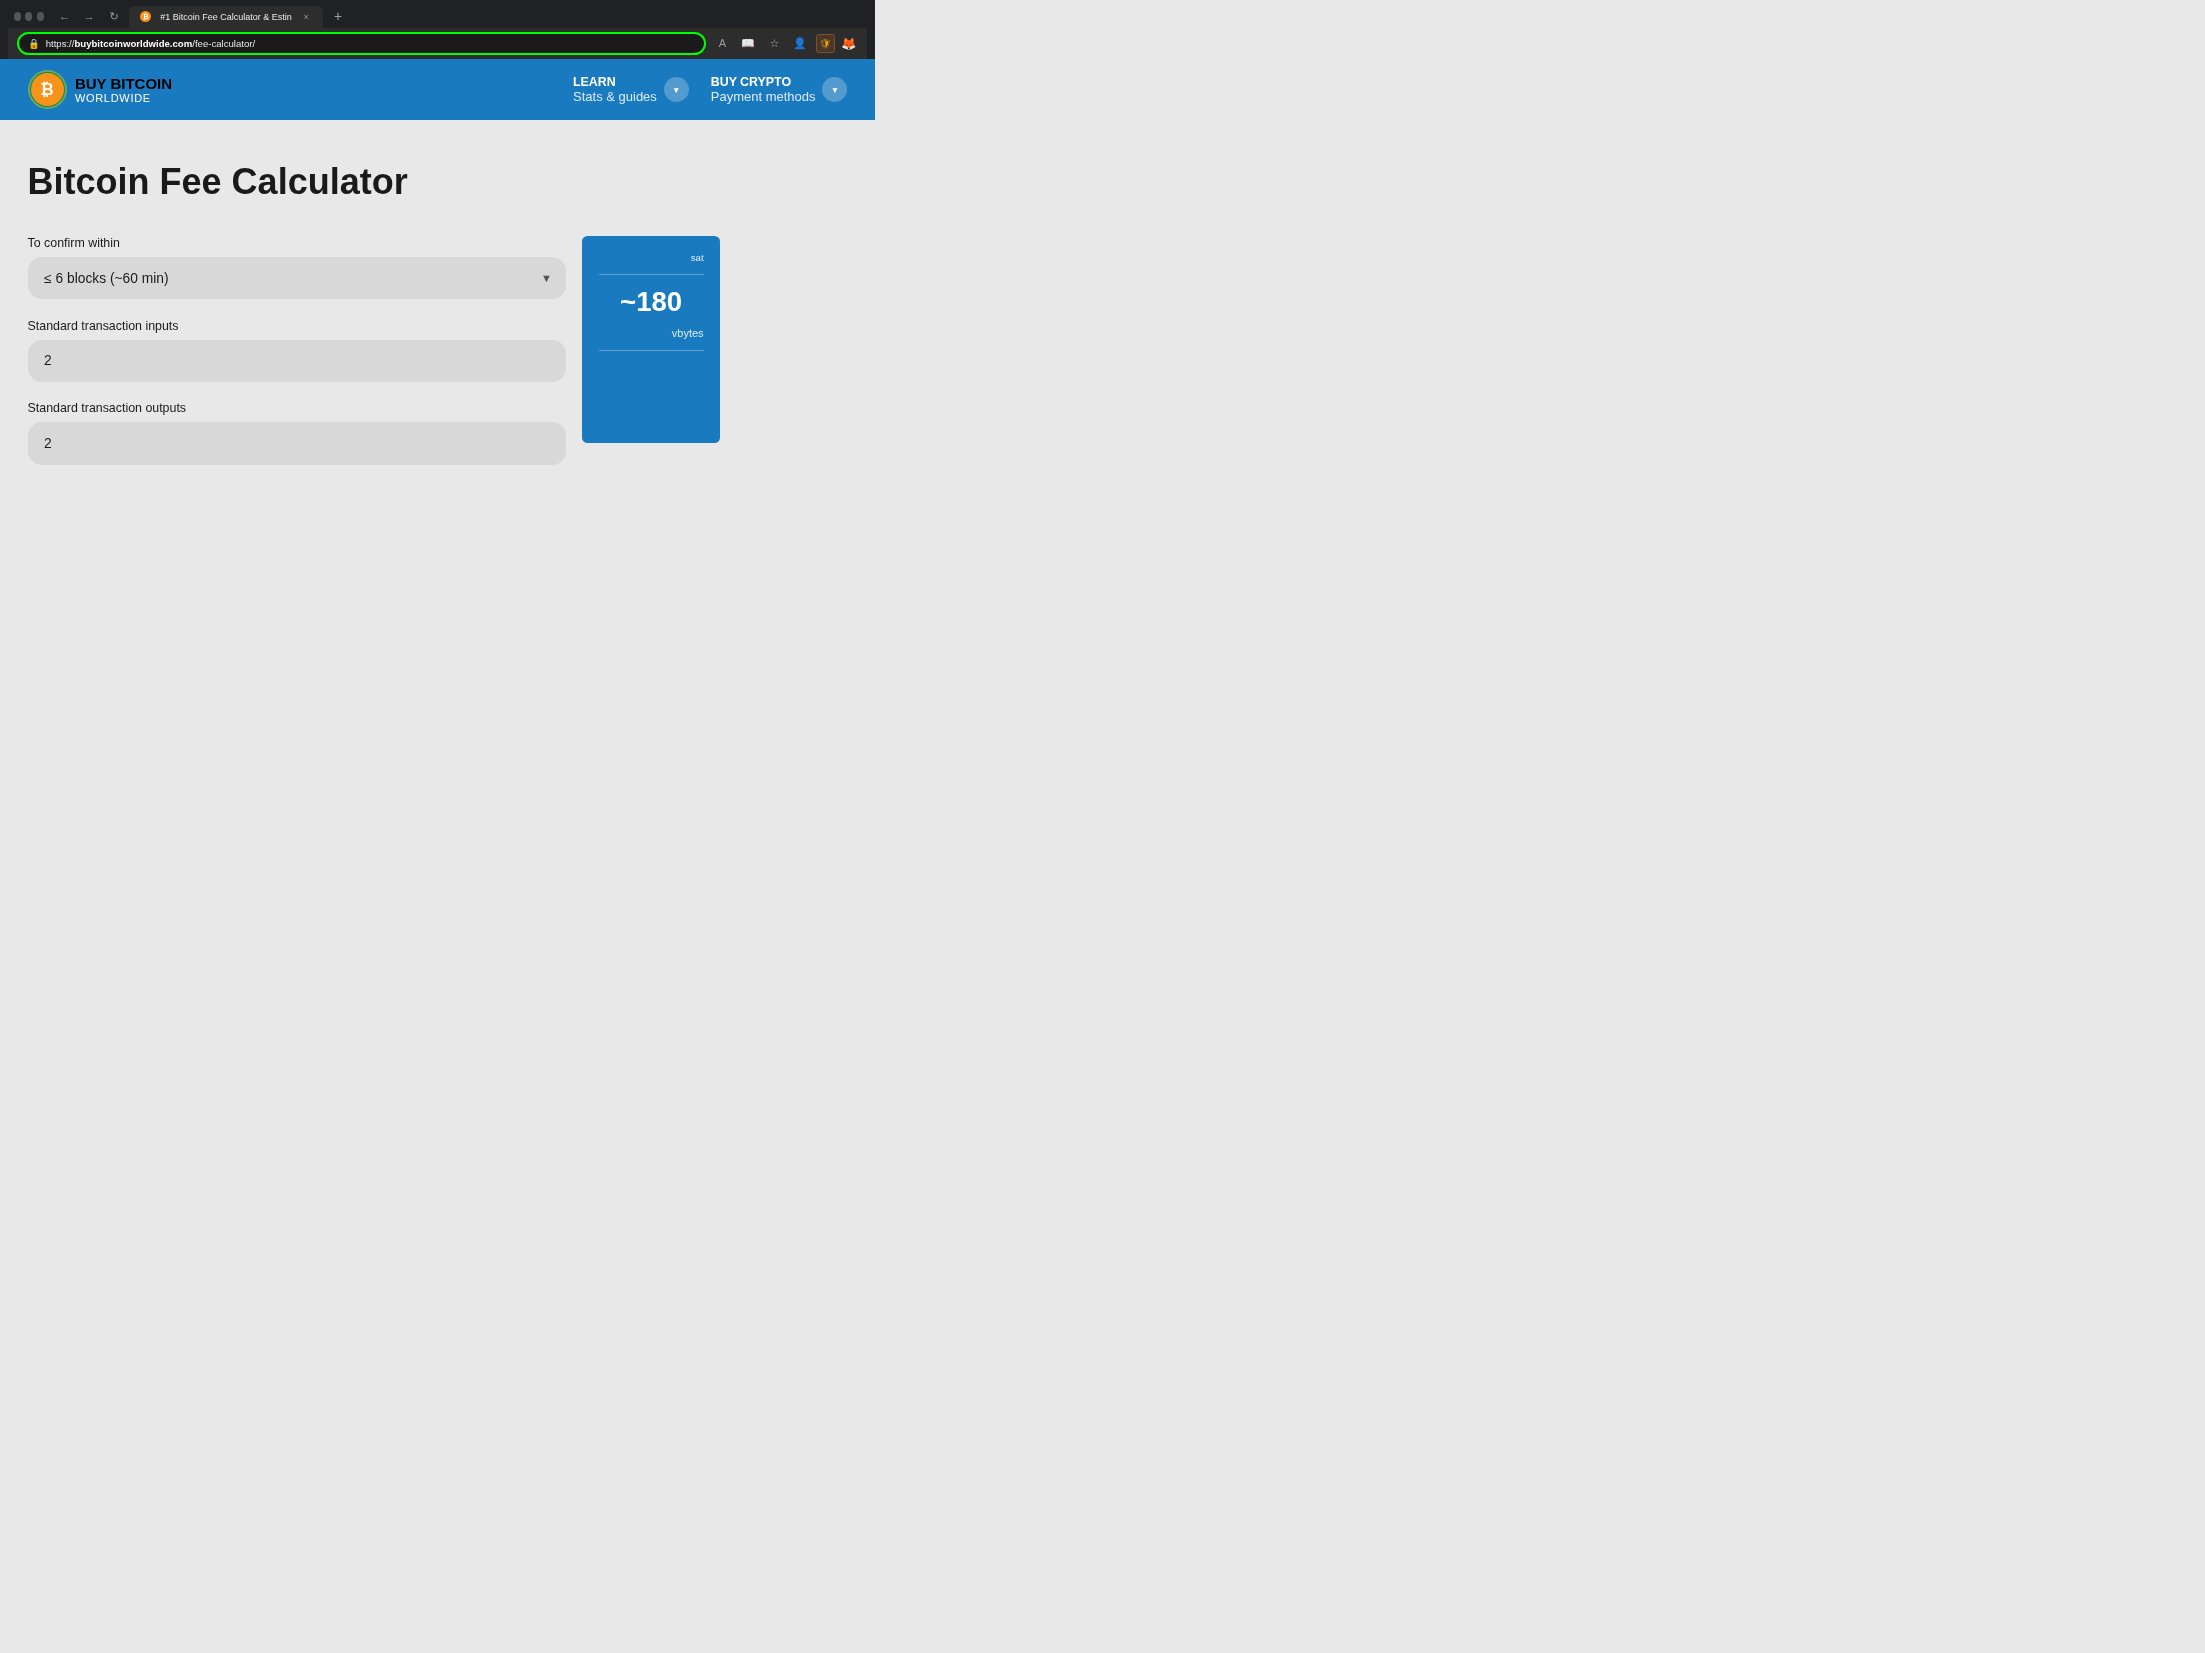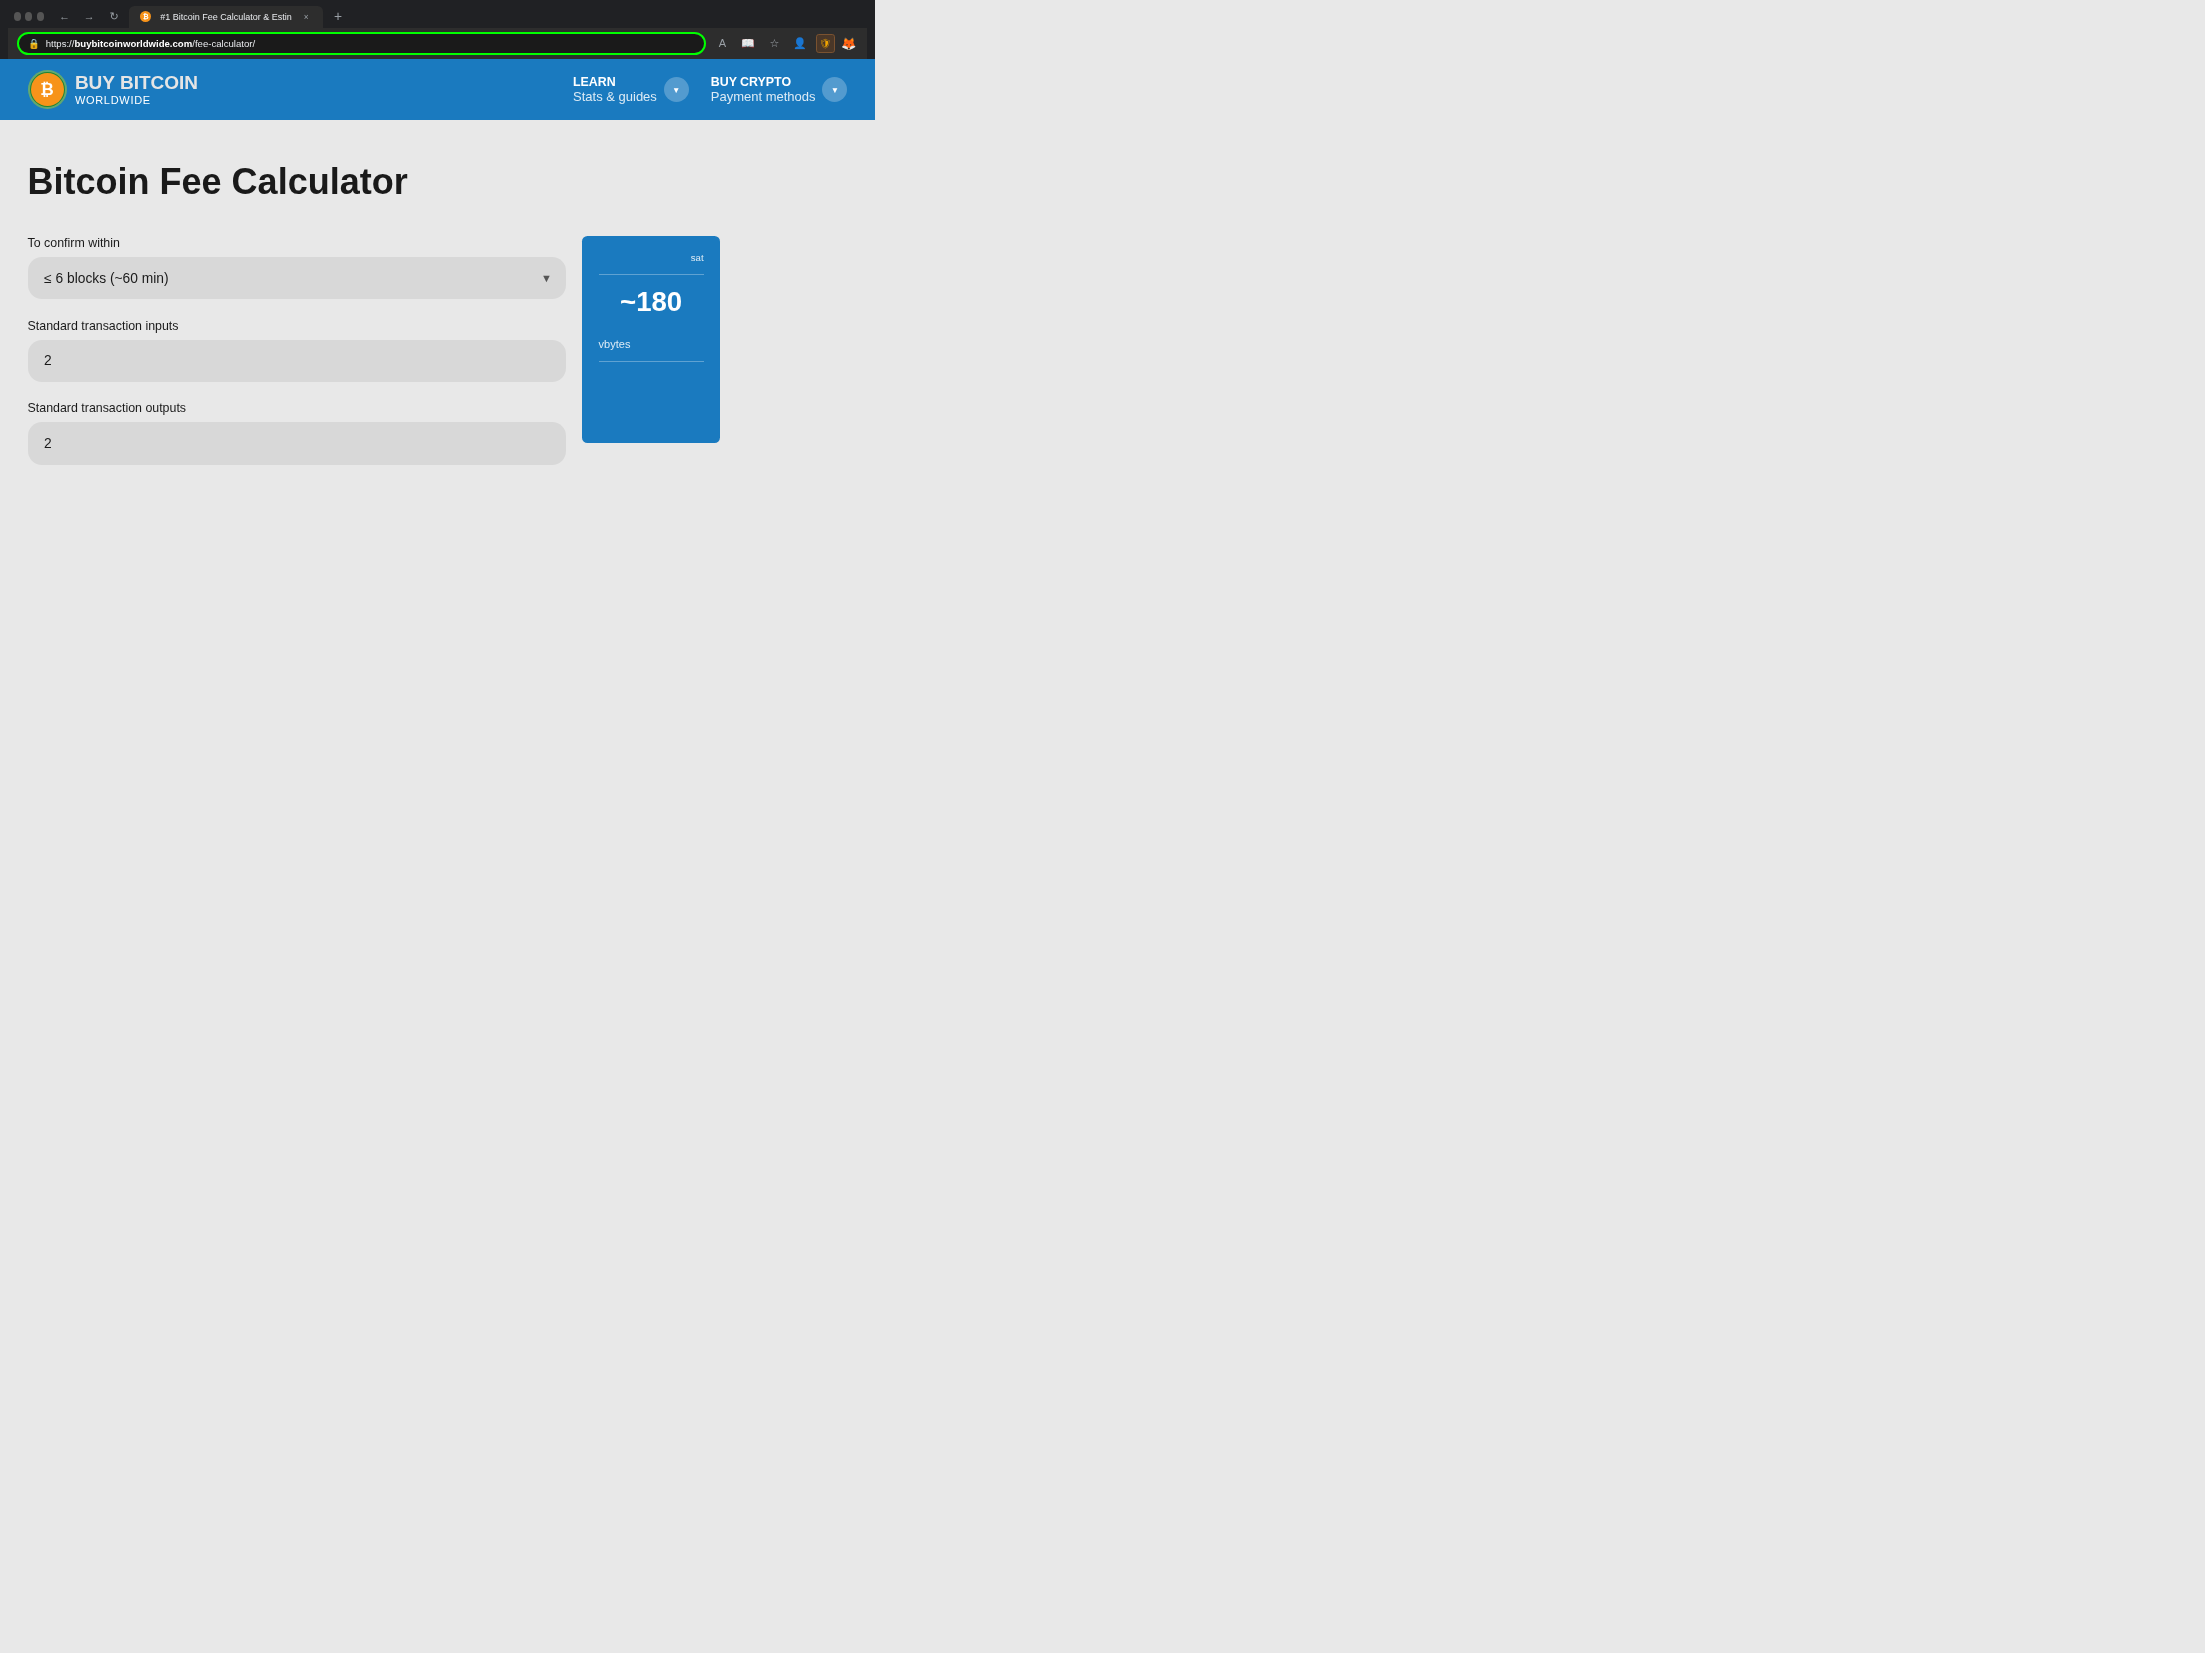--- a/index.html
+++ b/index.html
@@ -151,21 +151,21 @@
     .logo-bitcoin {
       width: 33px; height: 33px;
       background: #f7931a;
       border-radius: 50%;
       display: flex; align-items: center; justify-content: center;
       font-size: 16.5px;
       font-weight: bold;
       color: white;
     }
     .logo-text { color: white; }
-    .logo-text .buy { color: #e5e5e5; font-size: 19px; font-weight: 900; }
+    .logo-text .buy { color: #000000; font-size: 15px; font-weight: 900; }
     .logo-text .worldwide { color: white; font-size: 11px; font-weight: 400; letter-spacing: 0.7px; }
 
     .nav-items {
       display: flex;
       align-items: center;
       gap: 22px;
     }
     .nav-item {
       display: flex;
       align-items: center;
@@ -269,22 +269,22 @@
     }
     .result-value {
       font-size: 27.6px;
       font-weight: 700;
       color: white;
       text-align: center;
     }
     .result-unit {
       font-size: 11px;
       color: rgba(255,255,255,0.85);
-      text-align: left;
-      margin-top: 20px;
+      text-align: right;
+      margin-top: 9px;
     }
     .result-divider {
       height: 0.7px;
       background: rgba(255,255,255,0.3);
       margin: 11px 0;
     }
   </style>
 </head>
 <body>
 

